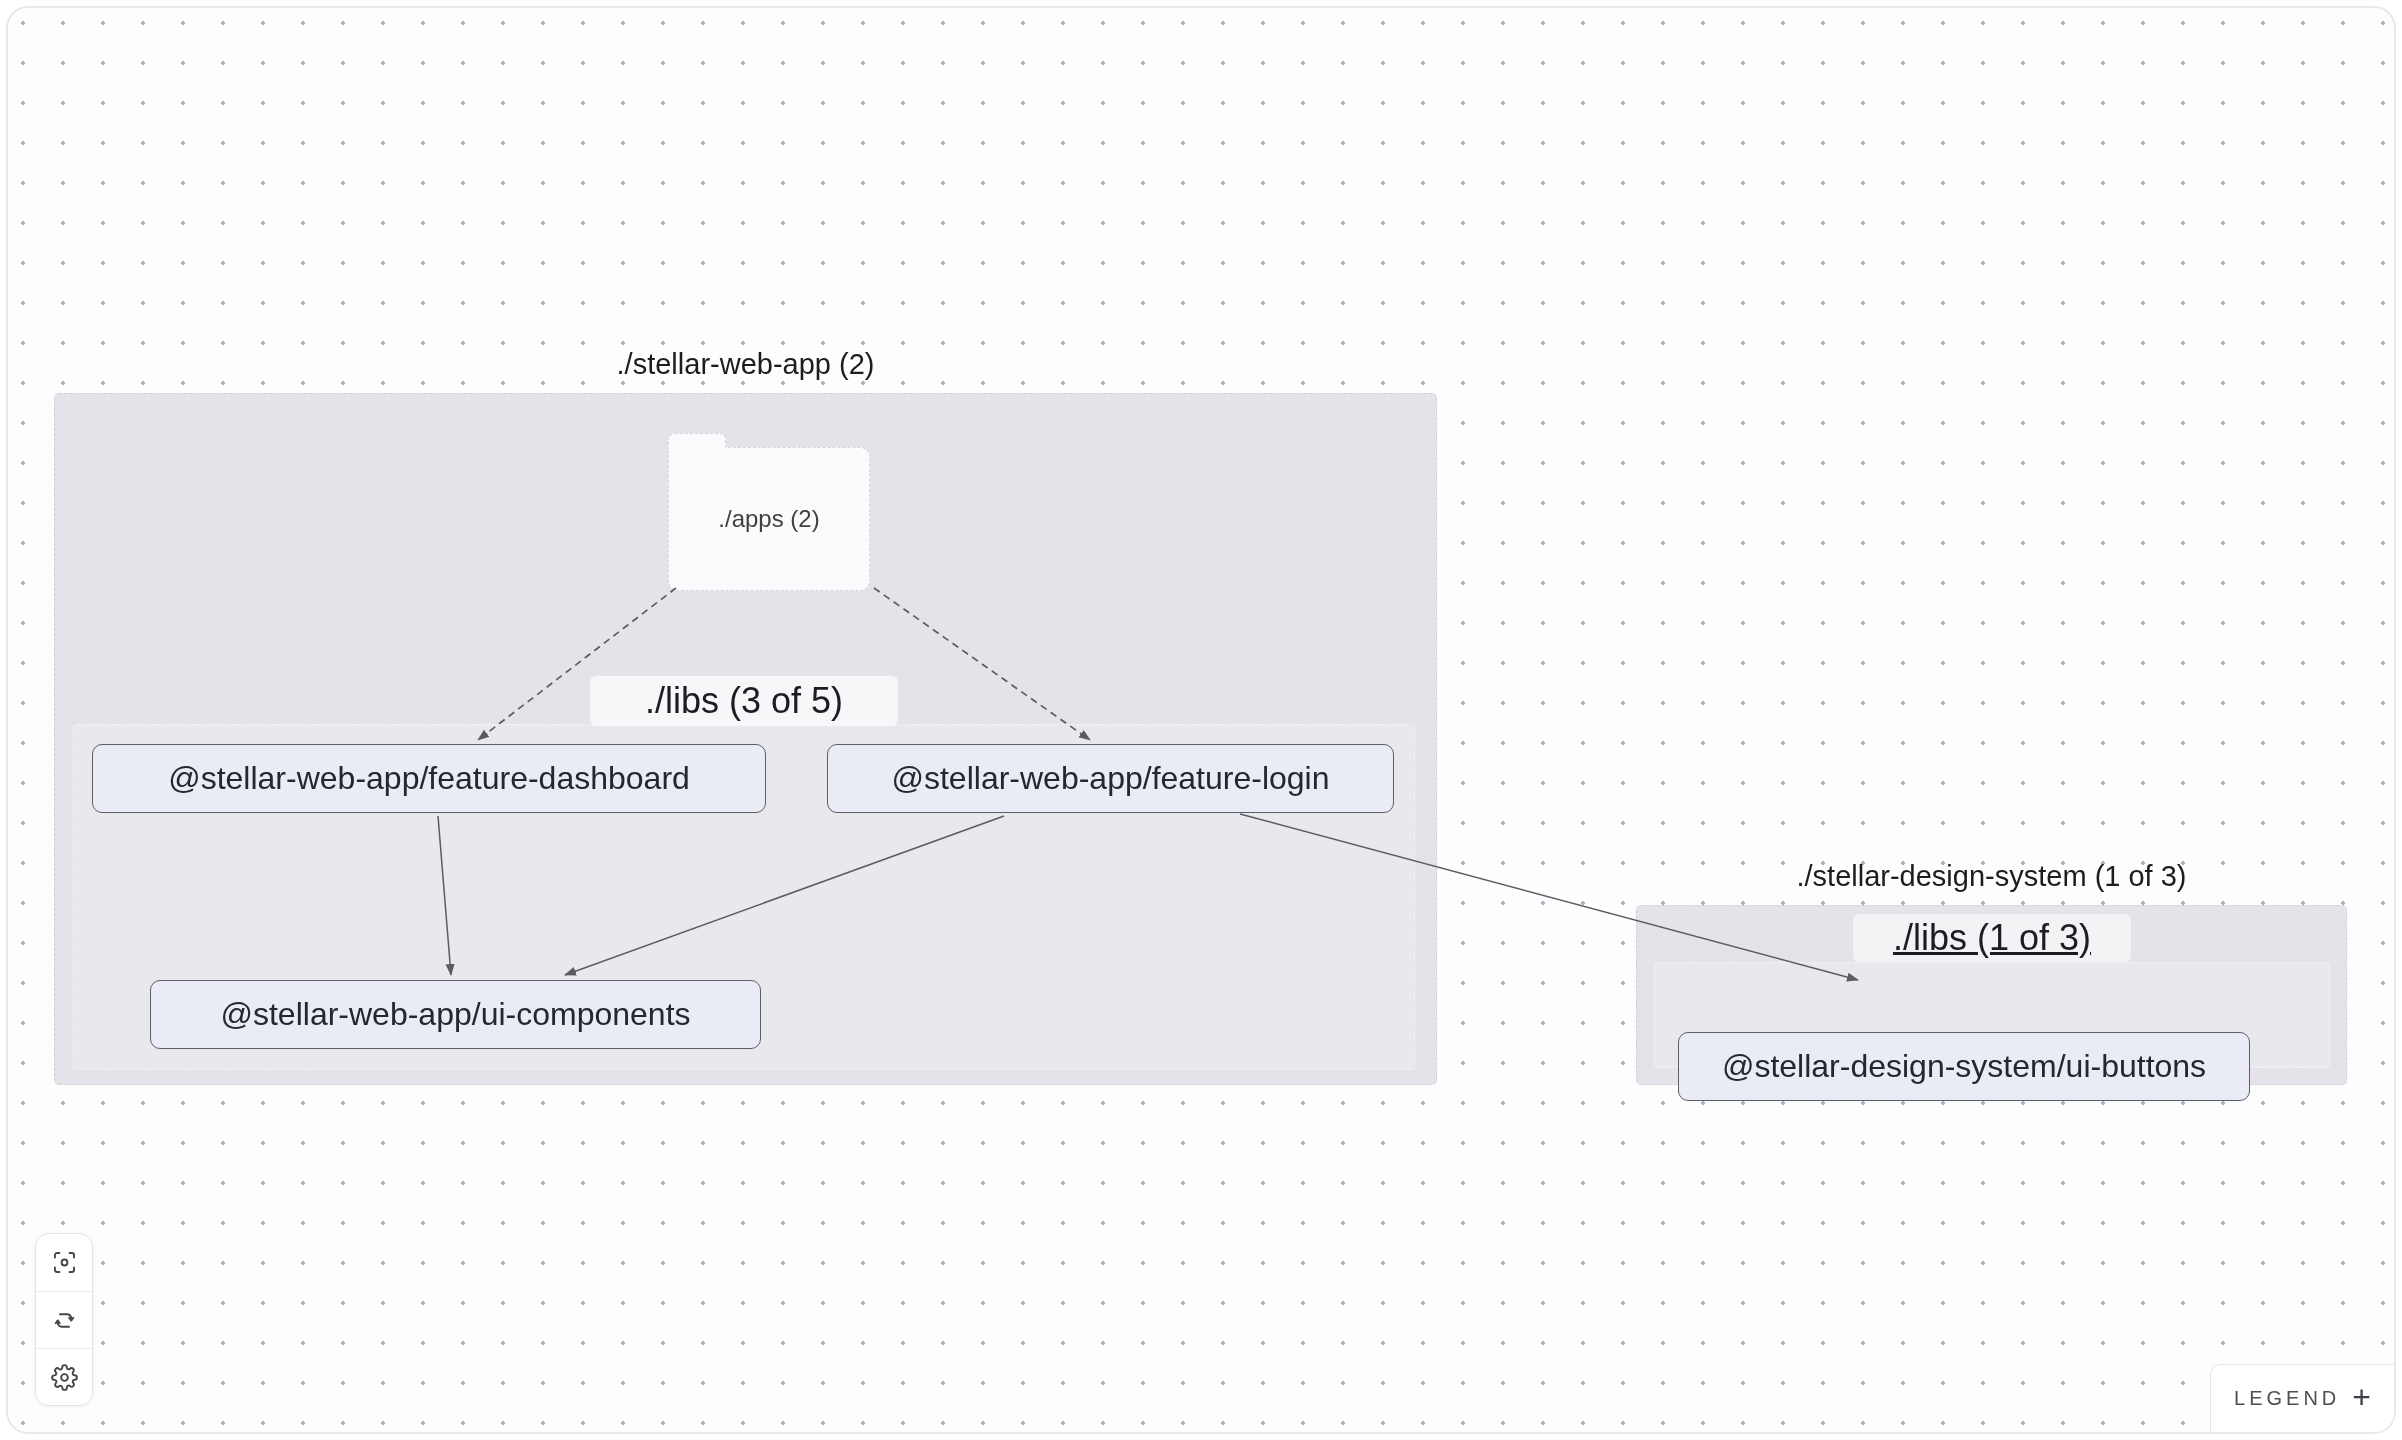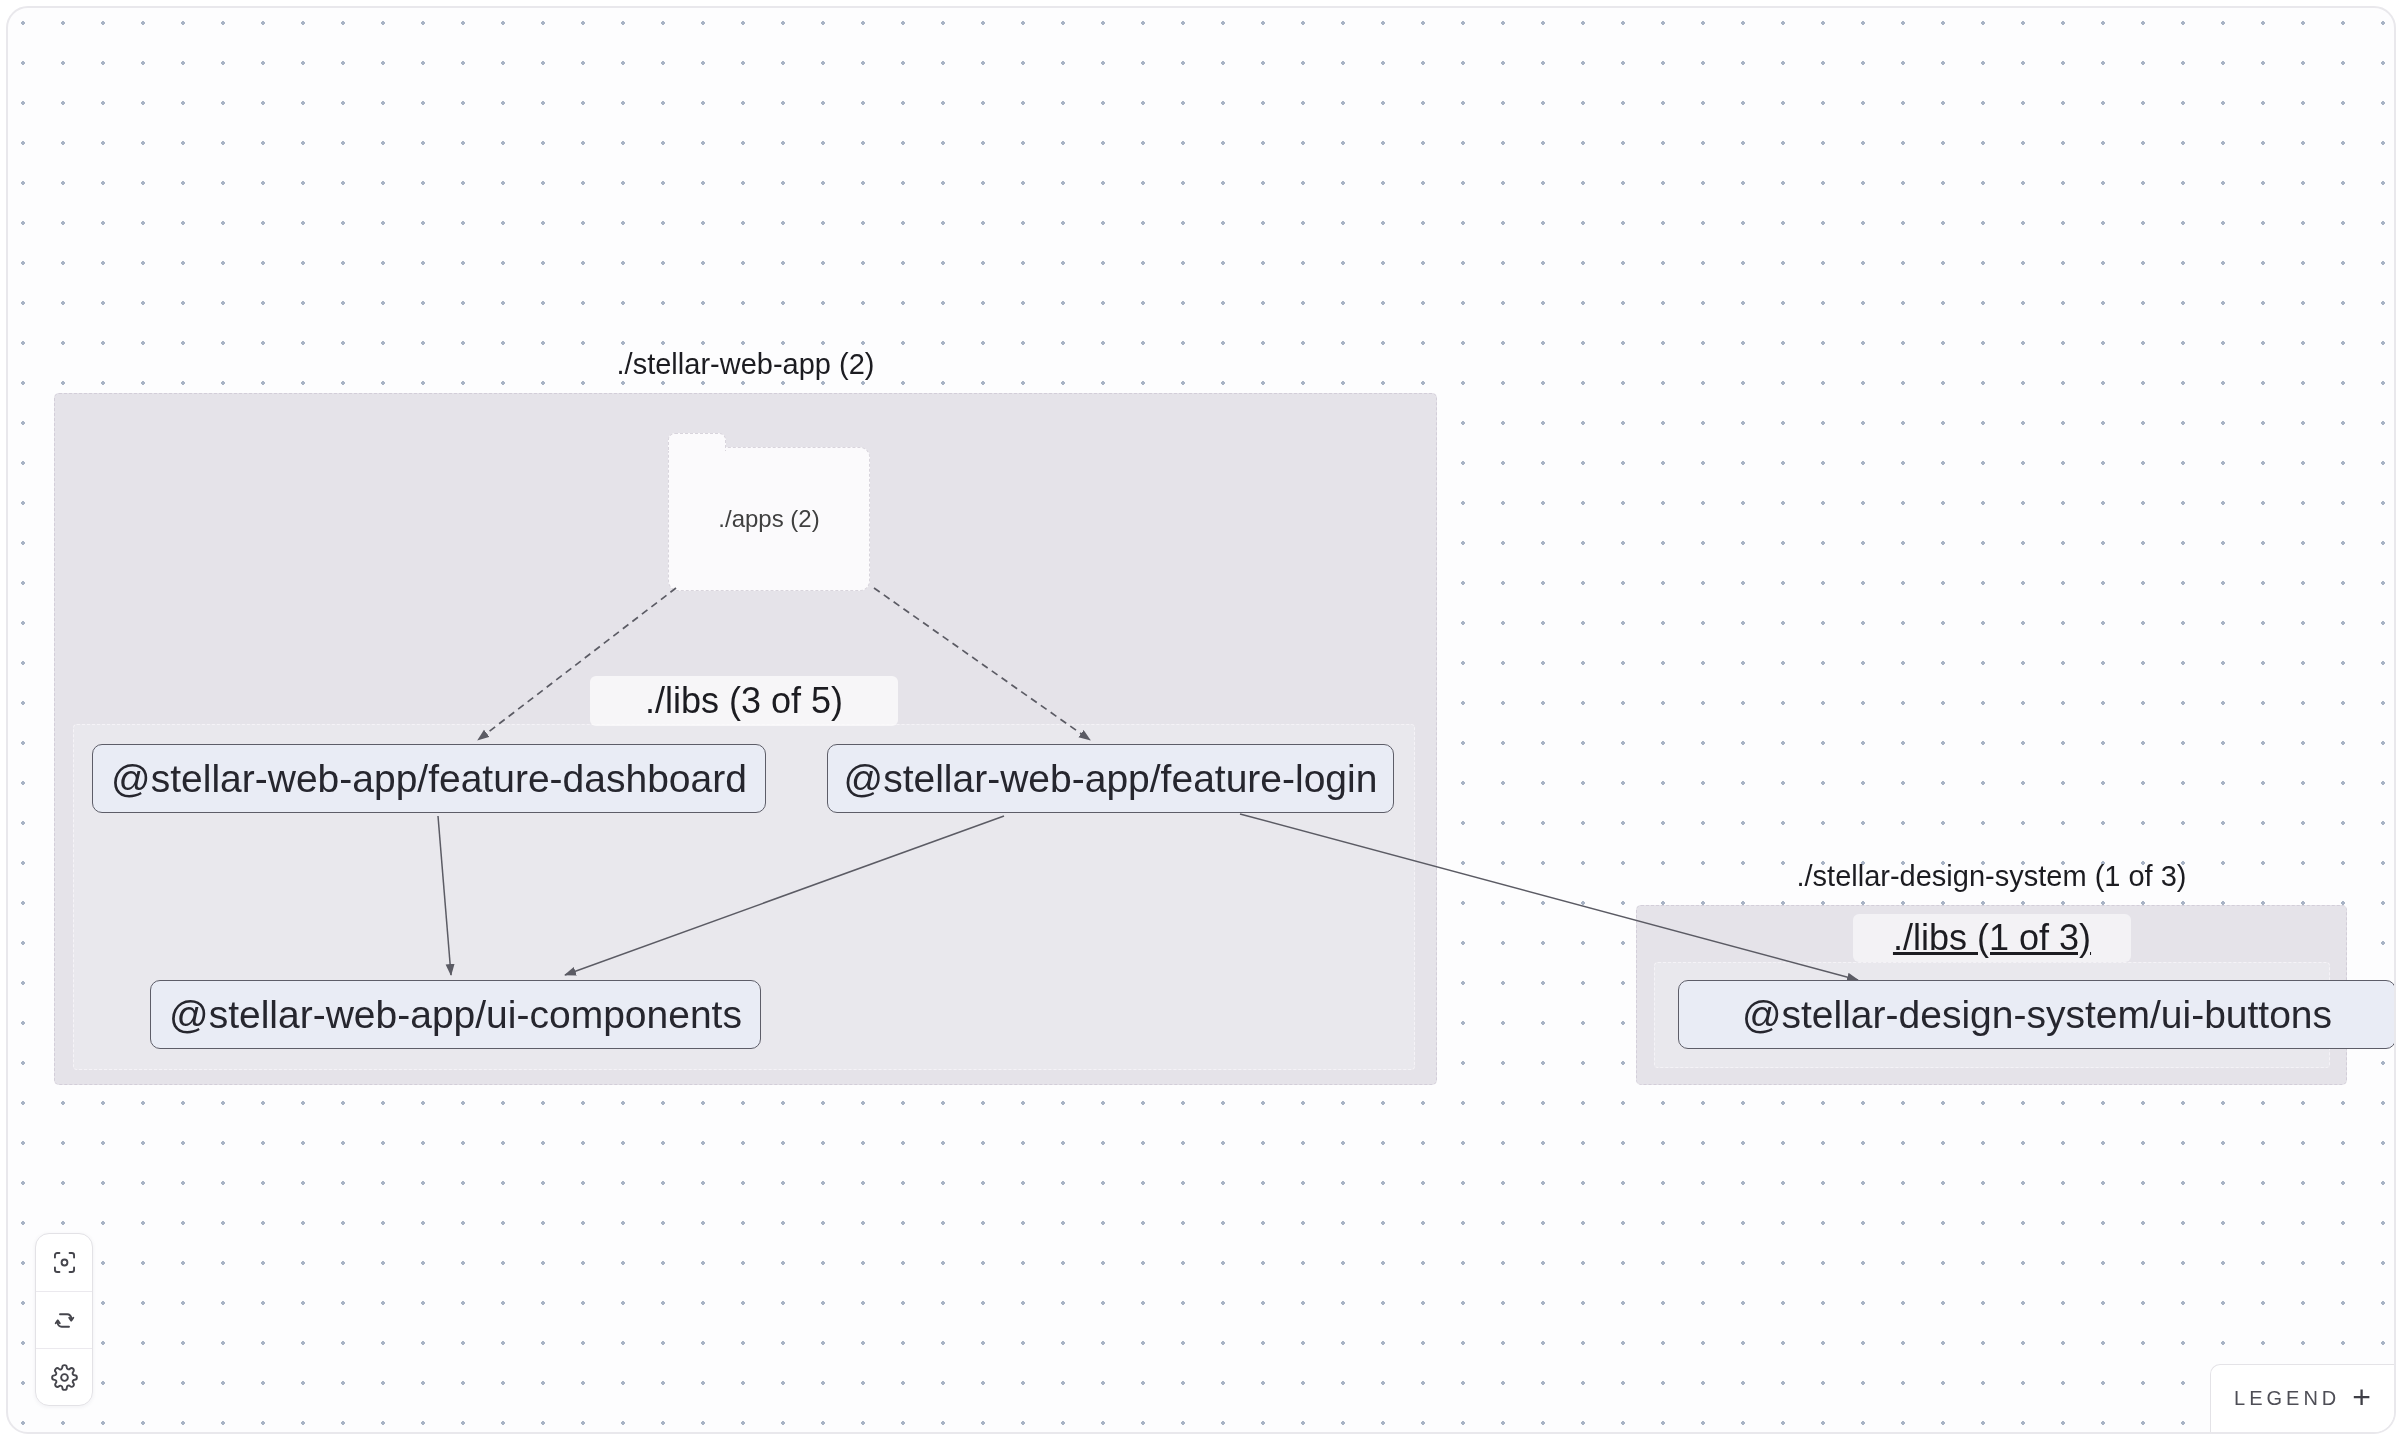--- a/index.html
+++ b/index.html
@@ -57,21 +57,21 @@
     z-index: 2;
   }
   .edges { position: absolute; left: 0; top: 0; z-index: 4; pointer-events: none; }
   .edges path { pointer-events: stroke; }
   .node {
     position: absolute; z-index: 5;
     background: #e9ecf5;
     border: 1.5px solid #5d5d68;
     border-radius: 10px;
     display: flex; align-items: center; justify-content: center;
-    font-size: 39px; color: #26262e; white-space: nowrap;
+    font-size: 32px; color: #26262e; white-space: nowrap;
     cursor: pointer;
   }
   .toolbar {
     position: absolute; left: 27px; top: 1225px; width: 58px; z-index: 8;
     background: #ffffff;
     border: 1px solid #e3e2e6; border-radius: 14px;
     box-shadow: 0 1px 4px rgba(40,40,60,0.06);
     display: flex; flex-direction: column; overflow: hidden;
   }
   .tool-btn {
@@ -124,21 +124,21 @@
     <path d="M668,580 L470,732" stroke="#5b5b64" stroke-width="1.7" stroke-dasharray="7 5" marker-end="url(#arrow)"></path>
     <path d="M866,580 L1082,732" stroke="#5b5b64" stroke-width="1.7" stroke-dasharray="7 5" marker-end="url(#arrow)"></path>
     <path d="M430,808 L443,967" stroke="#5b5b64" stroke-width="1.5" marker-end="url(#arrow)"></path>
     <path d="M996,808 L557,967" stroke="#5b5b64" stroke-width="1.5" marker-end="url(#arrow)"></path>
     <path d="M1232,806 L1850,972" stroke="#5b5b64" stroke-width="1.5" marker-end="url(#arrow)"></path>
   </svg>
 
   <div class="node" style="left:84px; top:736px; width:674px; height:69px;">@stellar-web-app/feature-dashboard</div>
   <div class="node" style="left:819px; top:736px; width:567px; height:69px;">@stellar-web-app/feature-login</div>
   <div class="node" style="left:142px; top:972px; width:611px; height:69px;text-align:right;">@stellar-web-app/ui-components</div>
-  <div class="node" style="left:1670px; top:972px; width:718px; height:69px;">@stellar-design-system/ui-buttons</div>
+  <div class="node" style="left:1670px; top:1024px; width:572px; height:69px;">@stellar-design-system/ui-buttons</div>
 
   <div class="toolbar">
     <button class="tool-btn">
       <svg width="27" height="27" viewBox="0 0 24 24">
         <path d="M3.5 7.5V5.5a2 2 0 0 1 2-2h2"></path>
         <path d="M16.5 3.5h2a2 2 0 0 1 2 2v2"></path>
         <path d="M20.5 16.5v2a2 2 0 0 1-2 2h-2"></path>
         <path d="M7.5 20.5h-2a2 2 0 0 1-2-2v-2"></path>
         <circle cx="12" cy="12" r="2.6"></circle>
       </svg>

